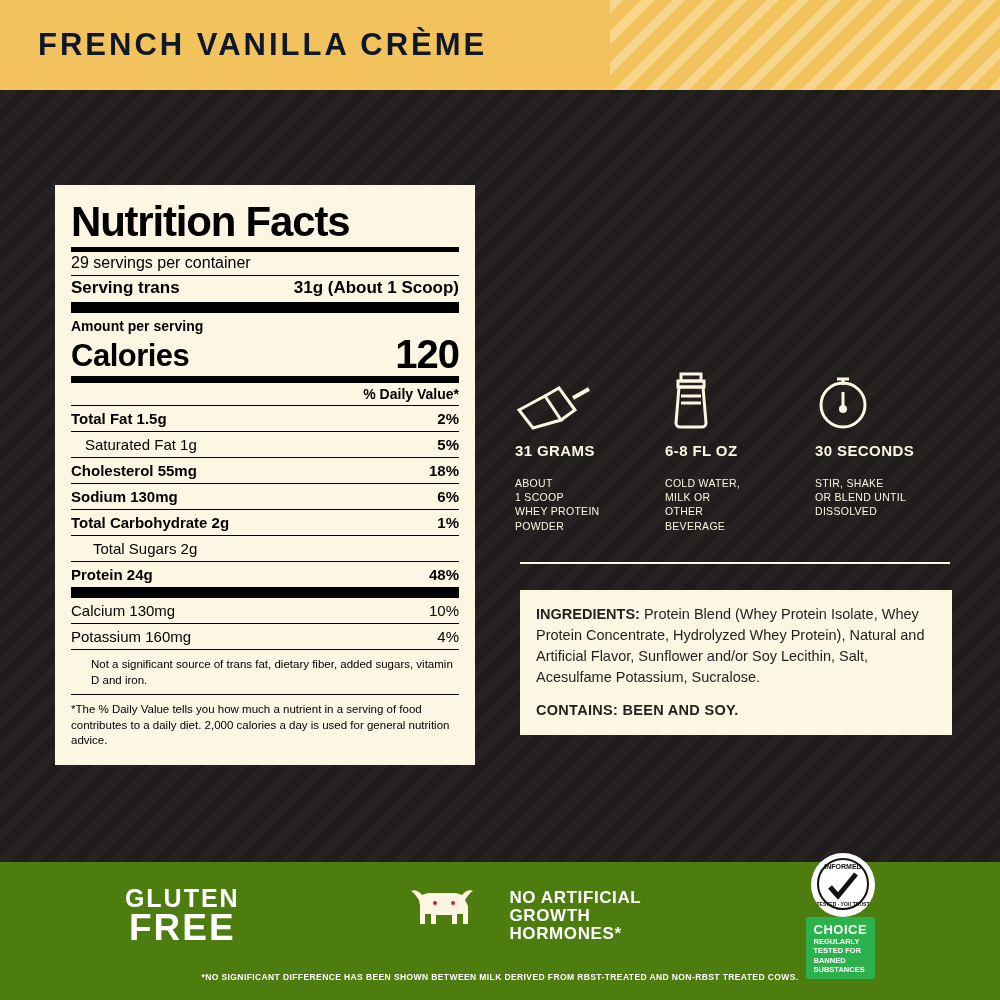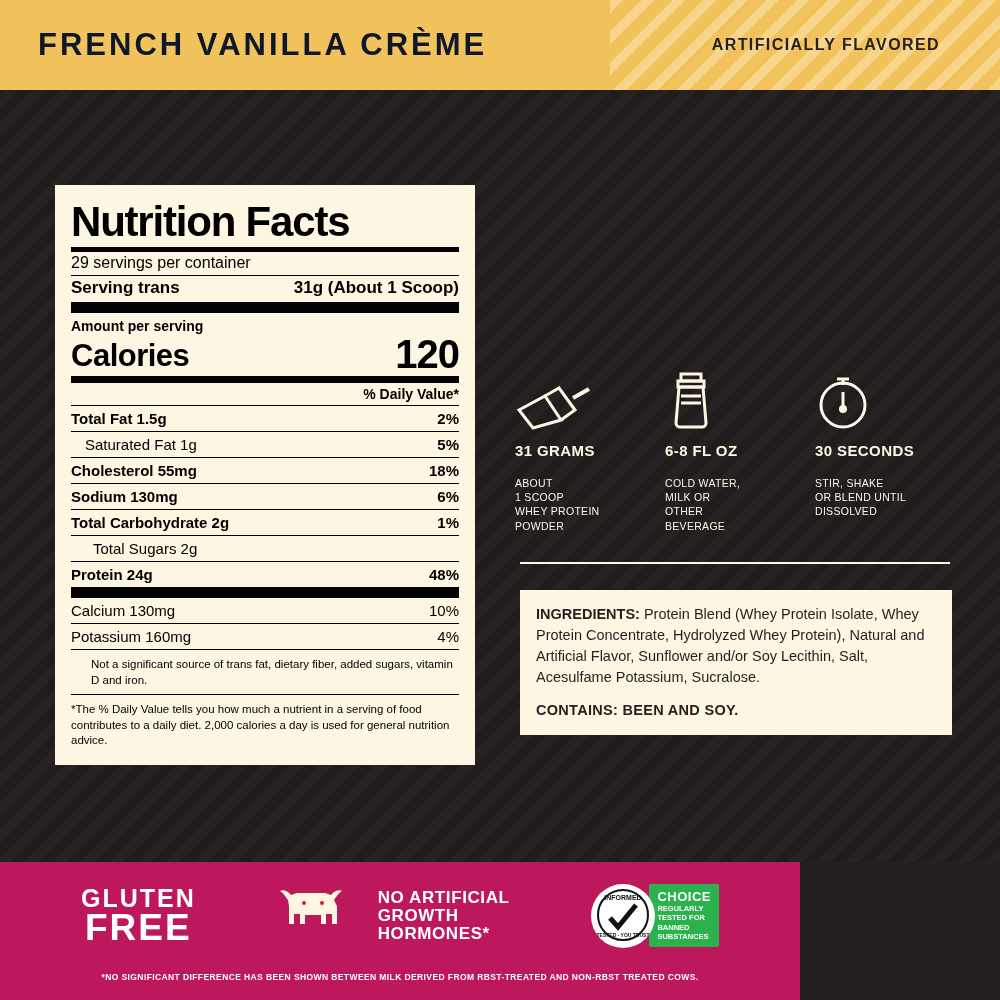--- a/index.html
+++ b/index.html
@@ -152,37 +152,37 @@
     font-size: 14.5px;
     line-height: 1.45;
   }
   .ingredients b { font-weight: bold; }
   .contains { margin-top: 12px; font-weight: bold; font-size: 14.5px; letter-spacing: 0.3px; }
 
   
   .bottom {
     position: absolute;
     left: 0; bottom: 0;
-    width: 800px; height: 138px;
-    background: #be185d;
+    width: 1000px; height: 138px;
+    background: #4d7c0f;
     color: #fff;
   }
   .badges {
     display: flex; align-items: center; justify-content: space-around;
     height: 108px; padding: 0 40px;
   }
   .gluten {
     text-align: center; line-height: 0.95;
   }
   .gluten .g1 { font-size: 25px; font-weight: bold; letter-spacing: 2px; }
   .gluten .g2 { font-size: 37px; font-weight: bold; letter-spacing: 2px; }
   .hormones { display: flex; align-items: center; gap: 16px; }
   .hormones .txt { line-height: 1.05; }
   .hormones .txt div { font-size: 17px; font-weight: bold; letter-spacing: 0.6px; }
-  .informed { display: flex; align-items: flex-start; }
+  .informed { display: flex; align-items: flex-end; flex-direction: column; }
   .informed .seal {
     width: 64px; height: 64px; border-radius: 50%;
     background: #fff; position: relative;
     display: flex; align-items: center; justify-content: center;
   }
   .informed .seal .inner {
     font-size: 7px; font-weight: bold; color: #111; text-align: center;
     line-height: 1.1;
   }
   .informed .choice {
@@ -195,21 +195,20 @@
     text-align: center; font-size: 8.5px; letter-spacing: 0.4px;
     padding-top: 2px; font-weight: bold;
   }
 </style>
 </head>
 <body>
 
 <div class="top-banner">
   <div class="stripes"></div>
   <div class="flavor-title">FRENCH VANILLA CRÈME</div>
-  <div class="flavor-sub">ARTIFICIALLY FLAVORED</div>
 </div>
 
 <div class="main">
 
   <div class="nf-panel">
     <div class="nf-title">Nutrition Facts</div>
     <div class="rule-med"></div>
     <div class="nf-servings">29 servings per container</div>
     <div class="rule-thin"></div>
     <div class="nf-servingsize">

